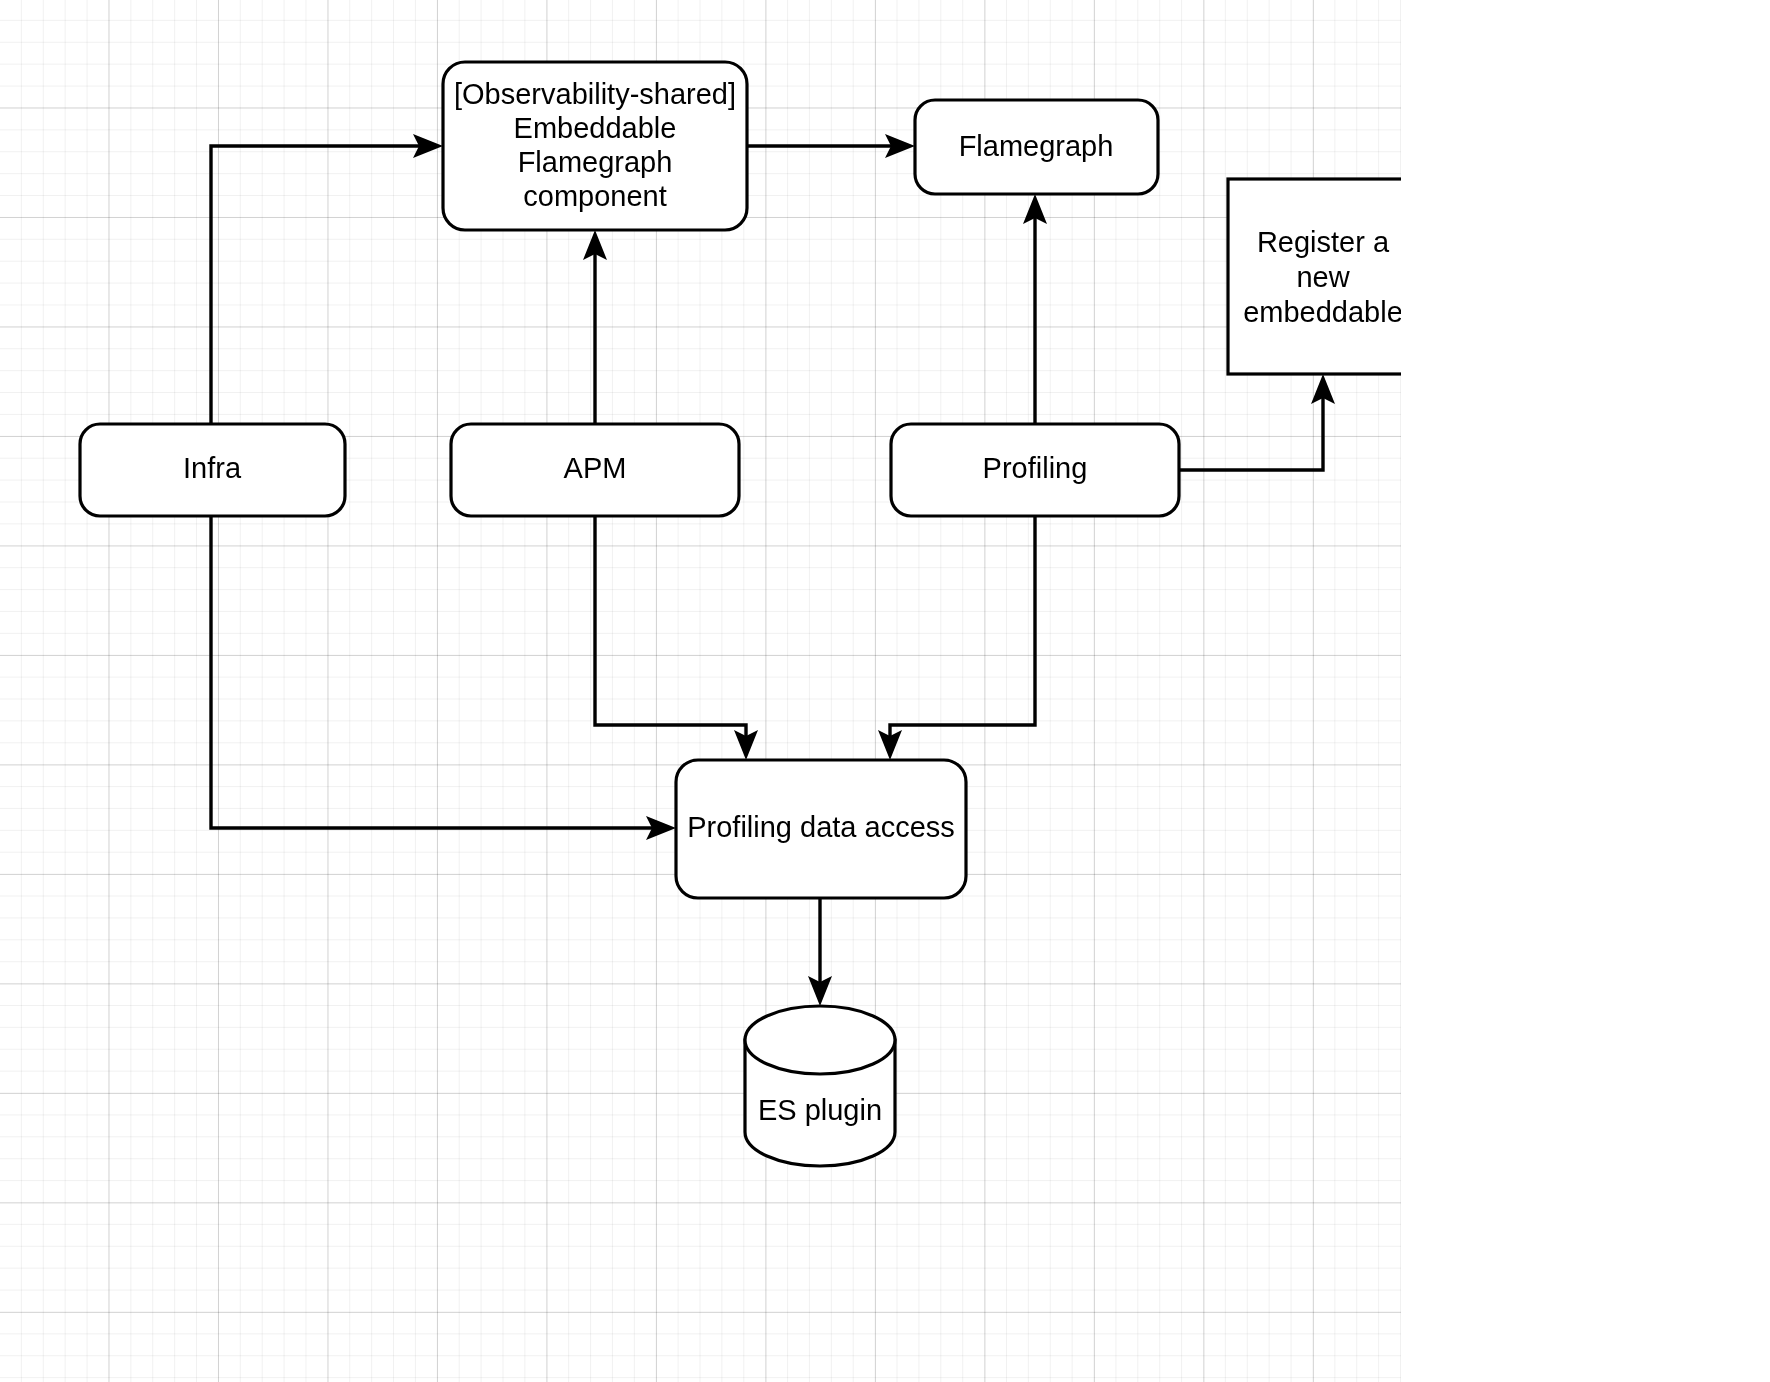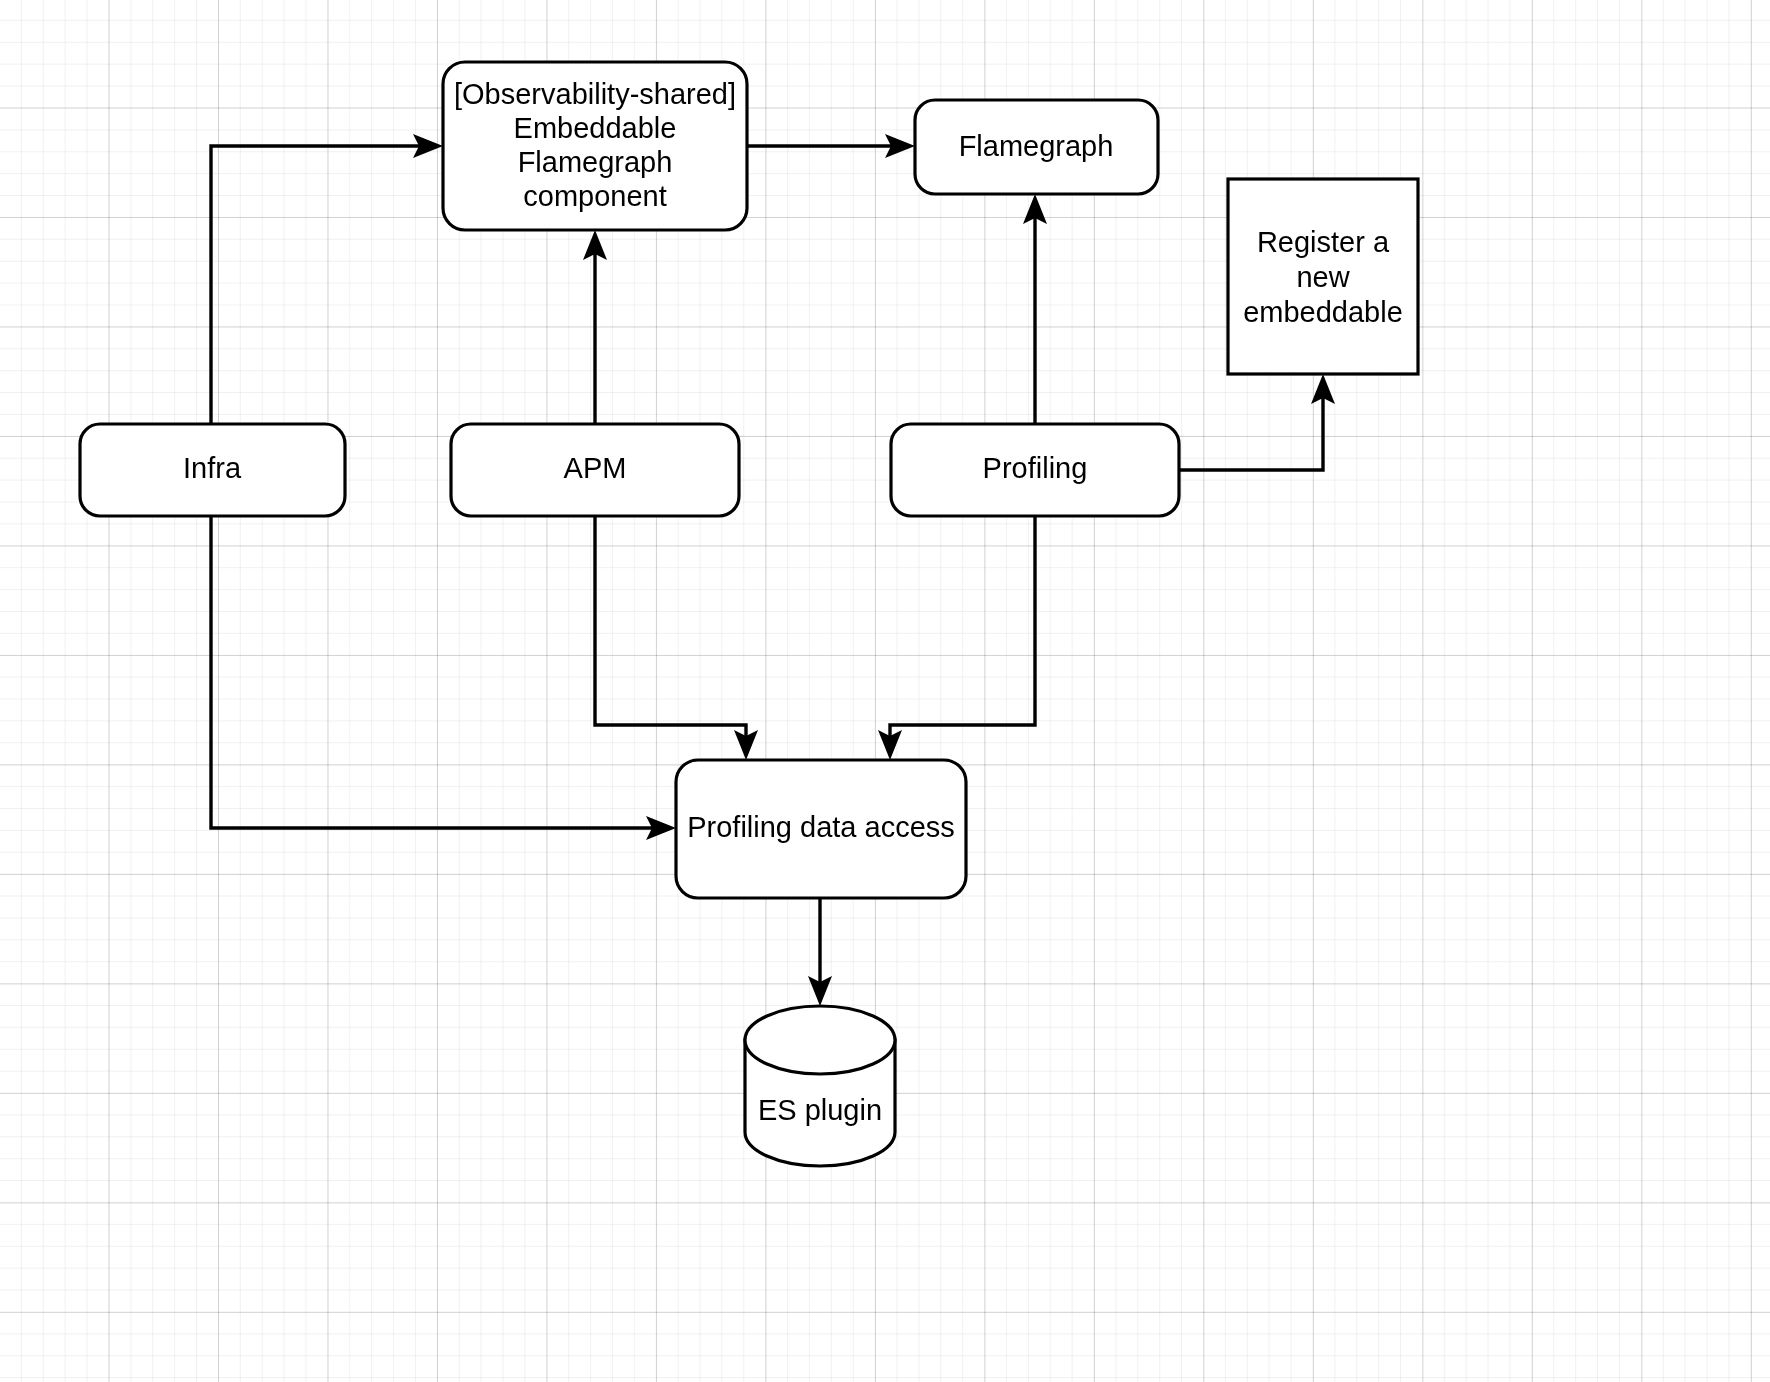--- a/index.html
+++ b/index.html
@@ -6,21 +6,21 @@
   html, body {
     margin: 0;
     padding: 0;
     background: #ffffff;
   }
   body {
     font-family: "Liberation Sans", sans-serif;
   }
   #canvas {
     position: relative;
-    width: 1770px;
+    width: 1401px;
     height: 1382px;
     overflow: hidden;
     background-color: #0ea5e9;
   }
   #grid {
     position: absolute;
     inset: 0;
     width: 100%;
     height: 100%;
     background-color: #ffffff;

